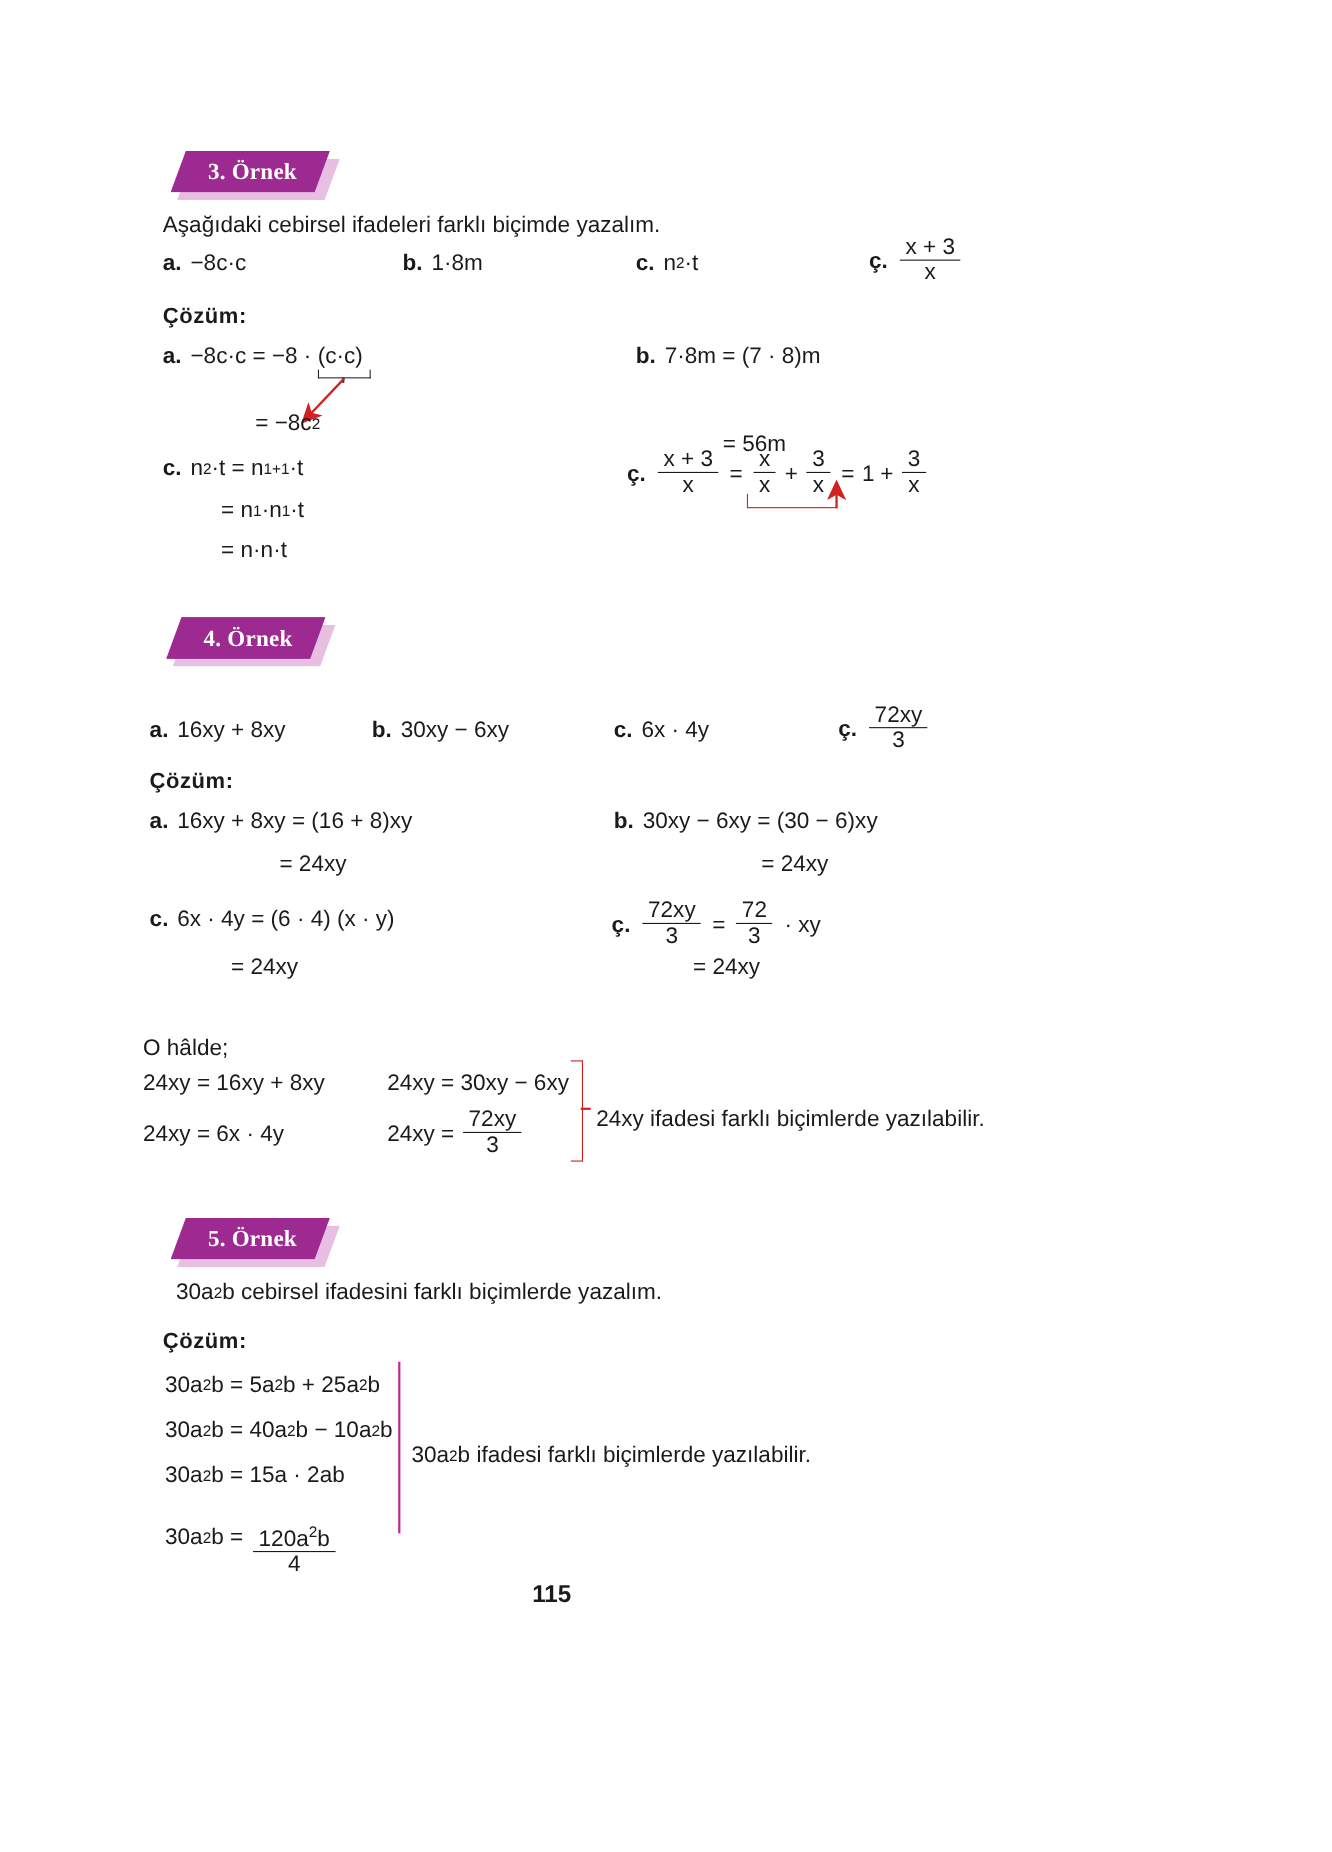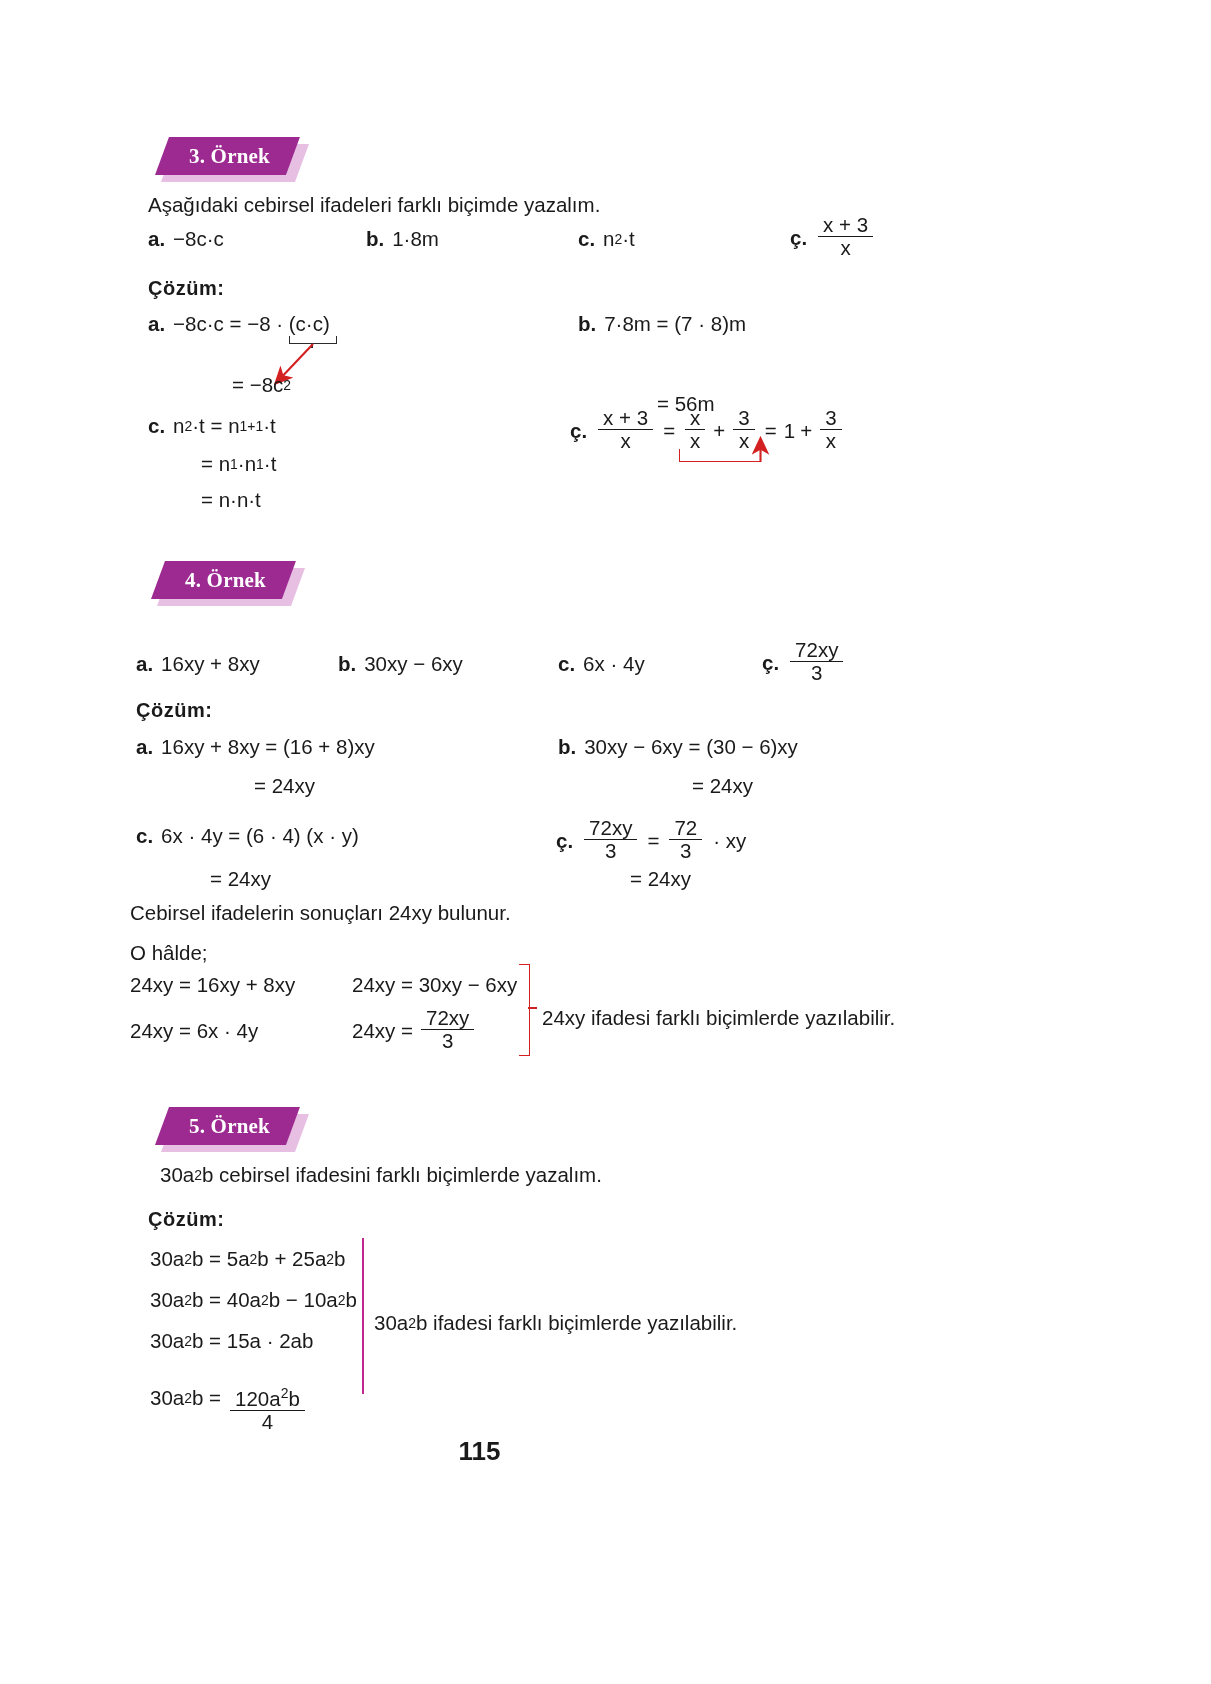--- a/index.html
+++ b/index.html
@@ -4,21 +4,21 @@
 <style>
   html,body{margin:0;padding:0;}
   body{
     width:1211px;height:1684px;
     background:#ffffff;
     font-family:"Liberation Sans", sans-serif;
     color:#1a1a1a;
     position:relative;
     overflow:hidden;
   }
-  .page{position:relative;width:959px;height:1684px;}
+  .page{position:relative;width:959px;height:1684px;padding-left:44px;}
 
   
   .badge{
     position:relative;
     display:inline-block;
     height:38px;
     padding:0 30px 0 34px;
     line-height:38px;
     background:#9c2a91;
     color:#ffffff;
@@ -84,21 +84,21 @@
     position:absolute;
     border-right:1.7px solid #d32020;
     border-top:1.7px solid #d32020;
     border-bottom:1.7px solid #d32020;
     width:10px;
   }
   .magenta-bar{position:absolute;width:2.4px;background:#c0278f;}
 
   .pagenum{
     position:absolute;left:0;right:0;text-align:center;
-    font-size:26px;font-weight:bold;color:#1a1a1a;
+    font-size:22px;font-weight:bold;color:#1a1a1a;
   }
 </style>
 </head>
 <body>
 
 <div class="page">
 
   <div class="badge-wrap" style="left:155px;top:137px;width:148px;">
     <div class="badge-shadow"></div>
     <div class="badge">3. Örnek</div>
@@ -264,21 +264,20 @@
     </span>
     <span style="margin:0 7px;">=</span>
     <span class="frac">
       <span class="num">72</span>
       <span class="den">3</span>
     </span>
     <span style="margin-left:8px;">· xy</span>
   </div>
   <div class="t" style="left:630px;top:866px;">= 24xy</div>
 
-  <div class="t" style="left:130px;top:900px;">Cebirsel ifadelerin sonuçları 24xy bulunur.</div>
   <div class="t" style="left:130px;top:940px;">O hâlde;</div>
 
   <div class="t" style="left:130px;top:972px;">24xy = 16xy + 8xy</div>
   <div class="t" style="left:352px;top:972px;">24xy = 30xy − 6xy</div>
 
   <div class="t" style="left:130px;top:1018px;">24xy = 6x · 4y</div>
   <div class="inline" style="left:352px;top:1008px;">
     <span>24xy =</span>
     <span class="frac" style="margin-left:8px;">
       <span class="num">72xy</span>

